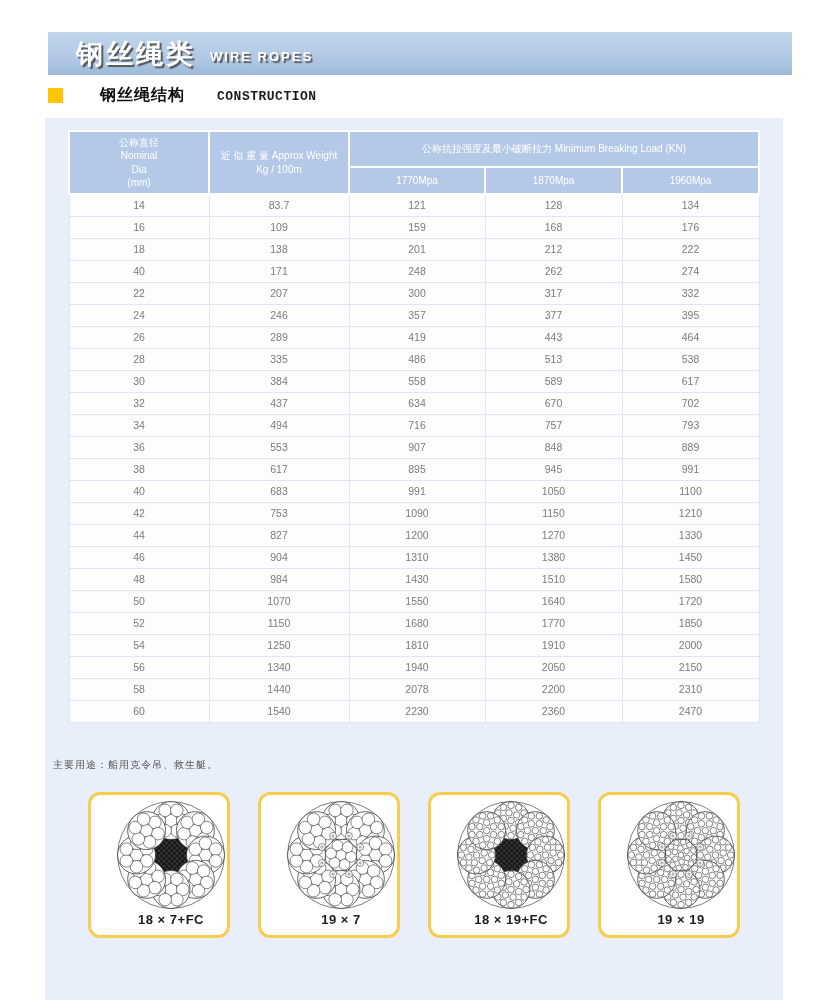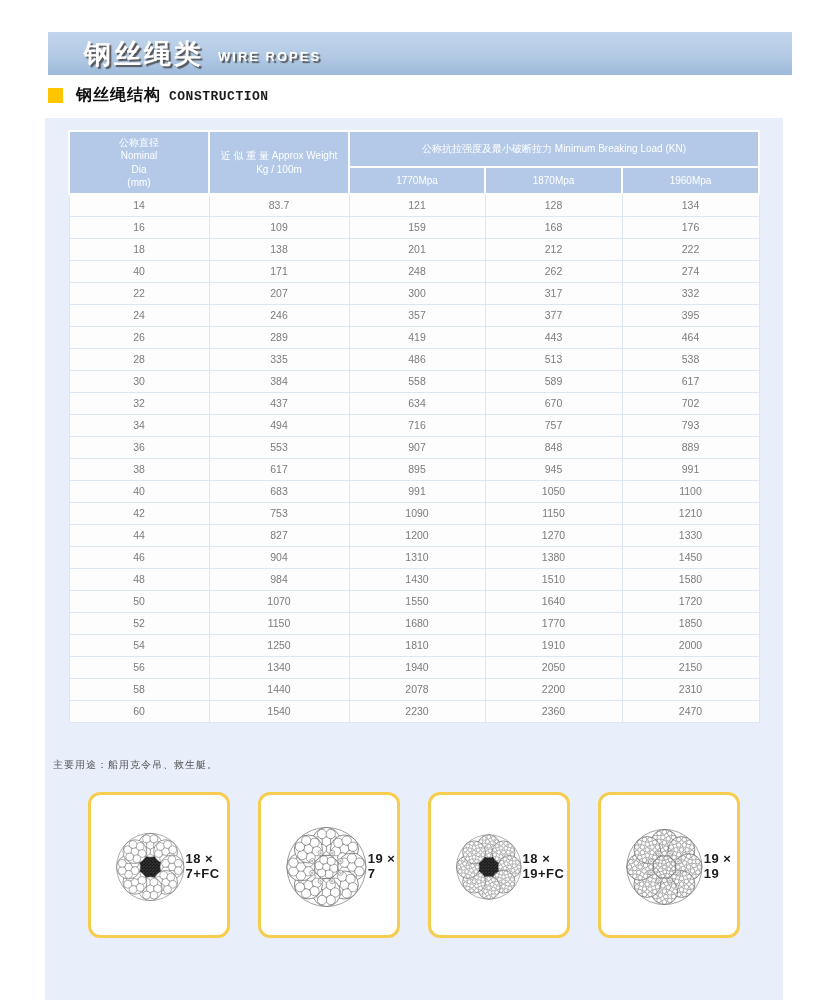--- a/index.html
+++ b/index.html
@@ -2,34 +2,34 @@
 <html><head>
 <meta charset="utf-8">
 <style>
   * { margin:0; padding:0; box-sizing:border-box; }
   html,body { width:830px; height:1000px; background:#ffffff; font-family:"Liberation Sans", sans-serif; position:relative; overflow:hidden; }
 
   
   .band {
     position:absolute; left:48px; top:32px; width:744px; height:43px;
     background:linear-gradient(to bottom, #c1d5ec 0%, #b3cae5 55%, #9db9da 100%);
-    display:flex; align-items:center; padding-left:36px;
+    display:flex; align-items:center; padding-left:28px;
   }
   .band .zh {
     font-size:27px; font-weight:bold; color:#ffffff; letter-spacing:3px;
     text-shadow:2px 2px 1px rgba(75,75,75,.9);
   }
   .band .en {
     font-size:13px; font-weight:bold; color:#ffffff; letter-spacing:2px;
     margin-left:14px; margin-top:6px;
     text-shadow:2px 2px 1px rgba(75,75,75,.9);
   }
 
   
-  .section { position:absolute; left:48px; top:85px; display:flex; align-items:center; }
+  .section { position:absolute; left:48px; top:85px; display:flex; align-items:center;gap:24px; }
   .section .bullet { width:15px; height:15px; background:#ffc600; margin-right:13px; }
   .section .zh { font-size:16px; font-weight:bold; color:#111; letter-spacing:1px; }
   .section .en { font-size:13px; font-weight:bold; color:#1c1c1c; margin-left:8px; margin-top:2px; letter-spacing:.5px;font-family:Liberation Mono, monospace; }
 
   
   .panel { position:absolute; left:45px; top:118px; width:738px; height:992px; background:#e9effa; }
 
   
   table.spec { position:absolute; left:23px; top:12px; width:690px; border-collapse:collapse; table-layout:fixed; }
   table.spec thead th {
@@ -46,21 +46,21 @@
   .c1 { width:140px; } .c2 { width:140px; } .c3 { width:136px; } .c4 { width:137px; } .c5 { width:137px; }
 
   
   .note { position:absolute; left:8px; top:640px; font-size:10px; color:#555; letter-spacing:1px; }
 
   
   .cards { position:absolute; left:43px; top:674px; display:flex; gap:28px; }
   .card {
     width:142px; height:146px; background:#ffffff;
     border:3px solid #f7cd50; border-radius:12px;
-    display:flex; flex-direction:row; align-items:center;padding-left:24px;
+    display:flex; flex-direction:column; align-items:center;padding-left:24px;
   }
   .card svg { margin-top:4px; }
   .card .label { font-size:13px; font-weight:bold; color:#1c1c1c; margin-top:1px; letter-spacing:.5px; }
 </style>
 </head>
 <body>
 
 <div class="band">
   <span class="zh">钢丝绳类</span>
   <span class="en">WIRE ROPES</span>

